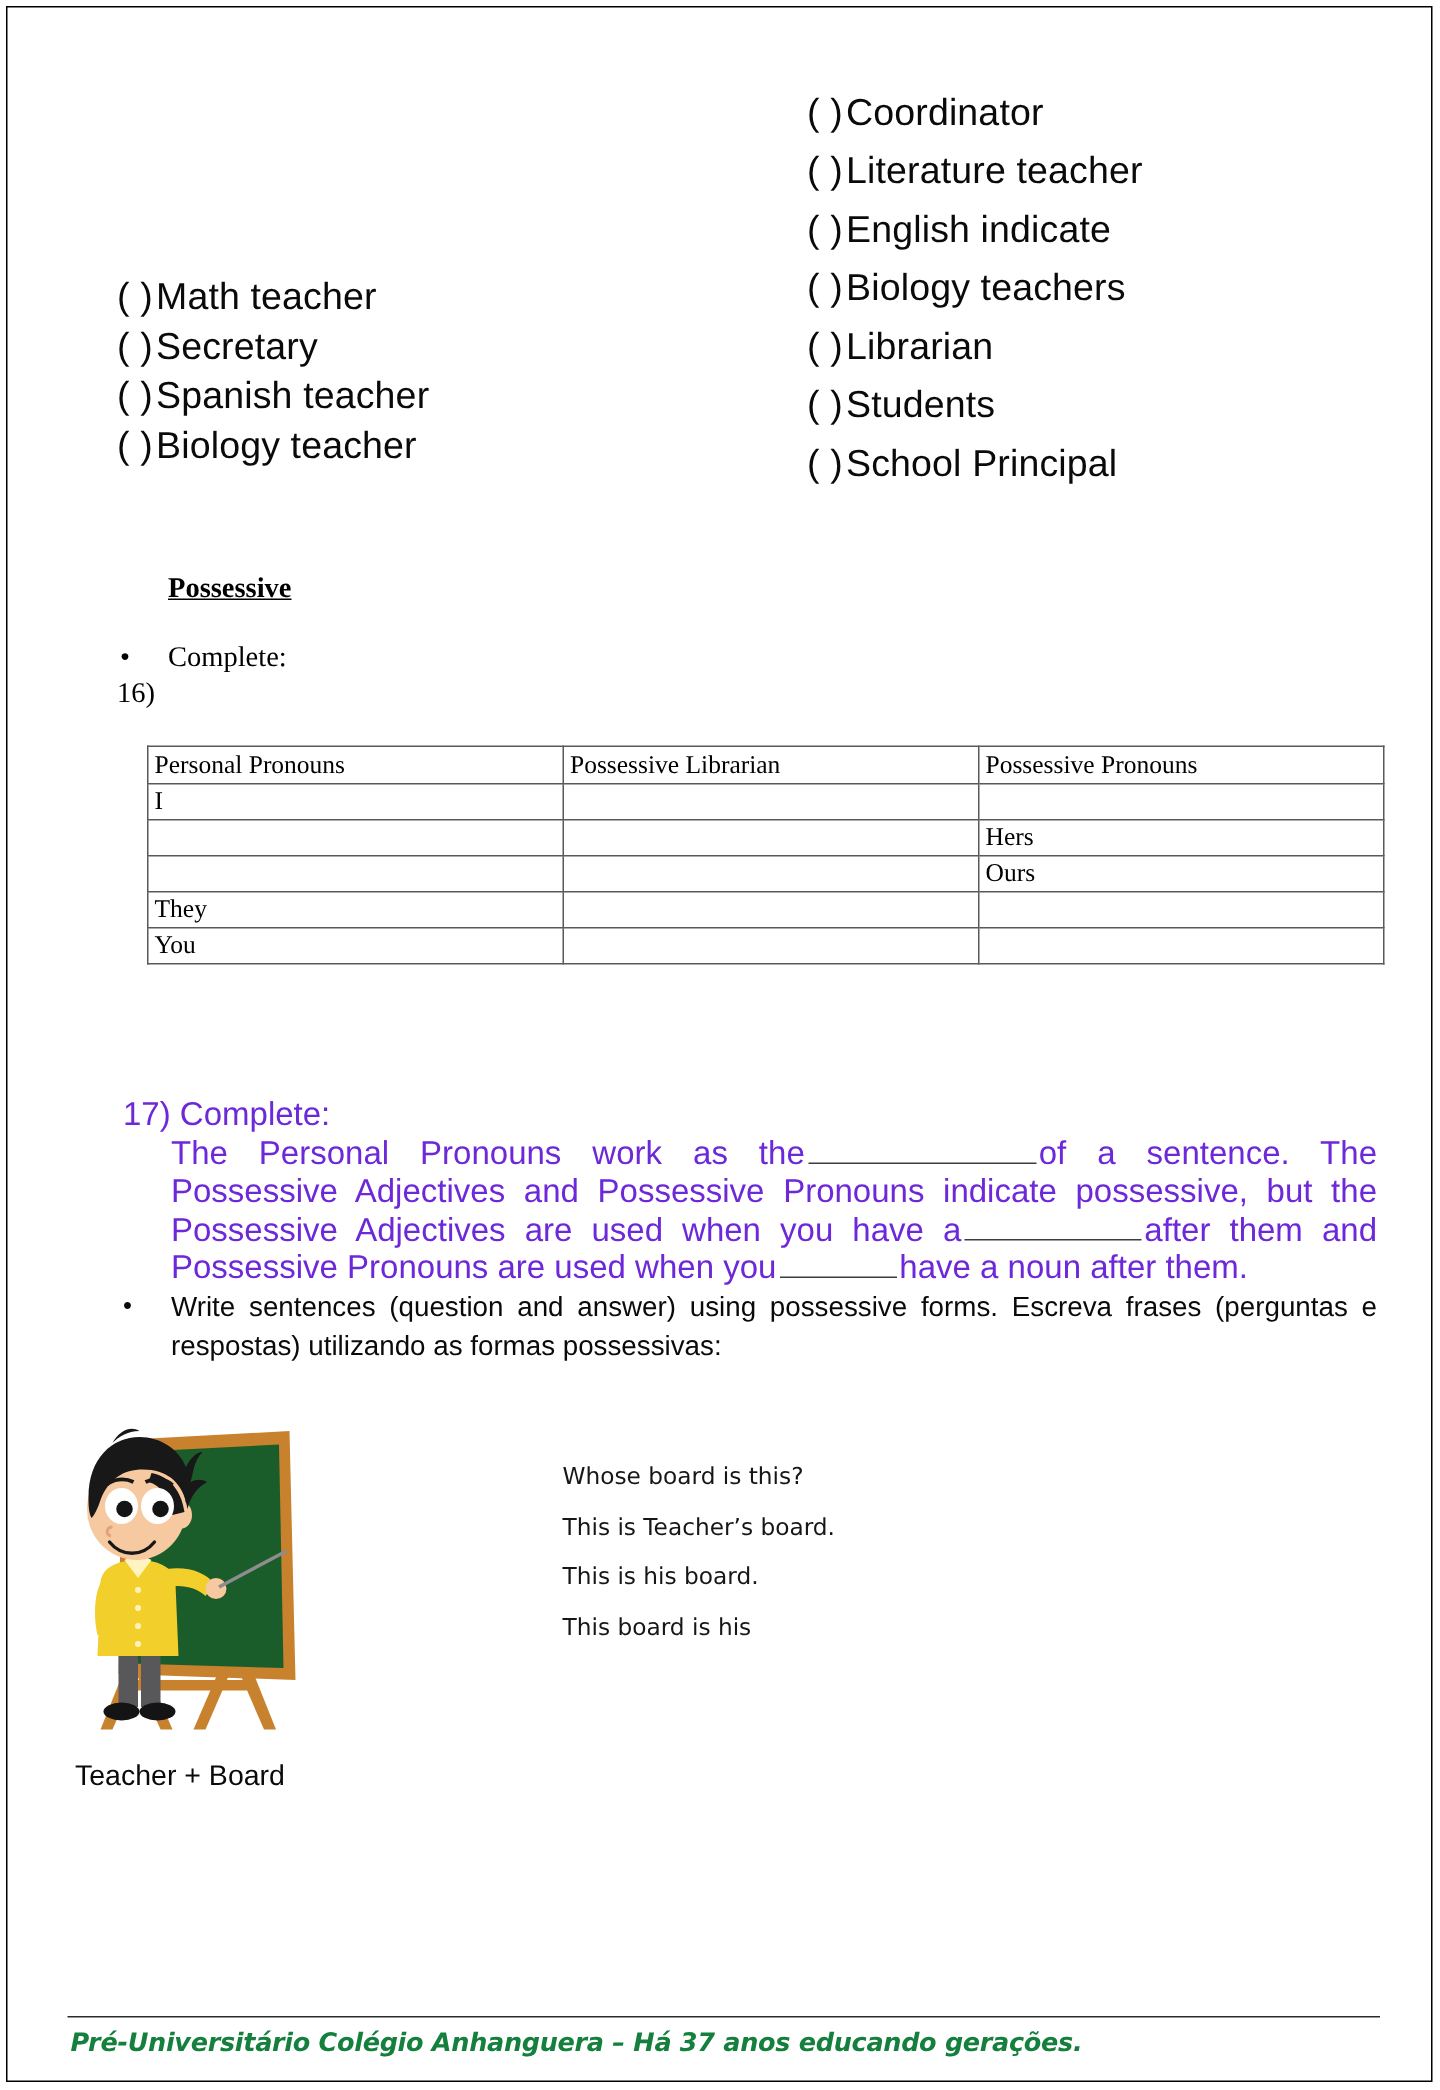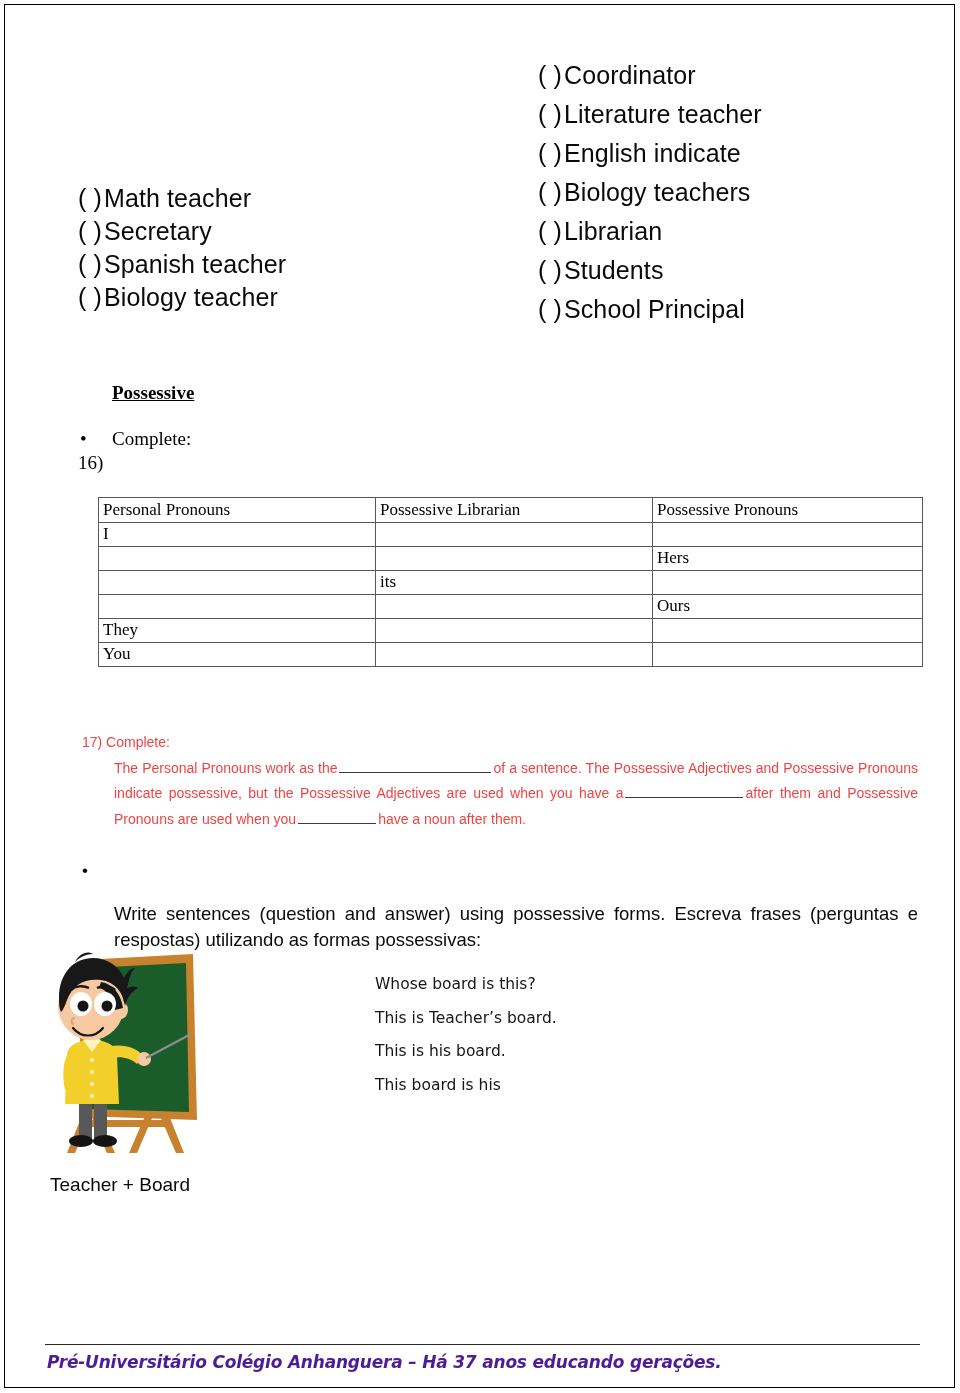--- a/index.html
+++ b/index.html
@@ -103,23 +103,23 @@
   }
   #pronoun-table tr.header-row td { height: 23px; }
 
   
   #item-17 {
     position: absolute;
     left: 82px;
     top: 730px;
     width: 836px;
     font-family: "Liberation Sans", sans-serif;
-    font-size: 14px;
+    font-size: 22px;
     line-height: 25.5px;
-    color: #ef4444;
+    color: #6d28d9;
   }
   #item-17-label {
     display: block;
   }
   #item-17-body {
     display: block;
     margin-left: 32px;
     text-align: justify;
     text-justify: inter-word;
   }
@@ -149,21 +149,20 @@
     position: absolute;
     left: 0;
     top: 0;
     font-size: 17px;
   }
   #write-sentences .ws-text {
     display: block;
     margin-left: 32px;
     text-align: justify;
     text-justify: inter-word;
-    margin-top: 43px;
   }
 
   
   #illustration {
     position: absolute;
     left: 45px;
     top: 948px;
     width: 265px;
     height: 210px;
   }
@@ -203,21 +202,21 @@
     border-top: 1.6px solid #2b2b2b;
   }
   #footer-text {
     position: absolute;
     left: 47px;
     top: 1352px;
     font-family: "DejaVu Sans", sans-serif;
     font-size: 17px;
     font-weight: bold;
     font-style: italic;
-    color: #4c1d95;
+    color: #15803d;
     letter-spacing: -0.2px;
   }
 </style>
 </head>
 <body>
 
 <div id="page-frame"></div>
 
 <div class="opt-col" id="options-left">
   <div class="opt-item">
@@ -283,25 +282,20 @@
       <td></td>
       <td></td>
     </tr>
     <tr>
       <td></td>
       <td></td>
       <td>Hers</td>
     </tr>
     <tr>
       <td></td>
-      <td>its</td>
-      <td></td>
-    </tr>
-    <tr>
-      <td></td>
       <td></td>
       <td>Ours</td>
     </tr>
     <tr>
       <td>They</td>
       <td></td>
       <td></td>
     </tr>
     <tr>
       <td>You</td>

